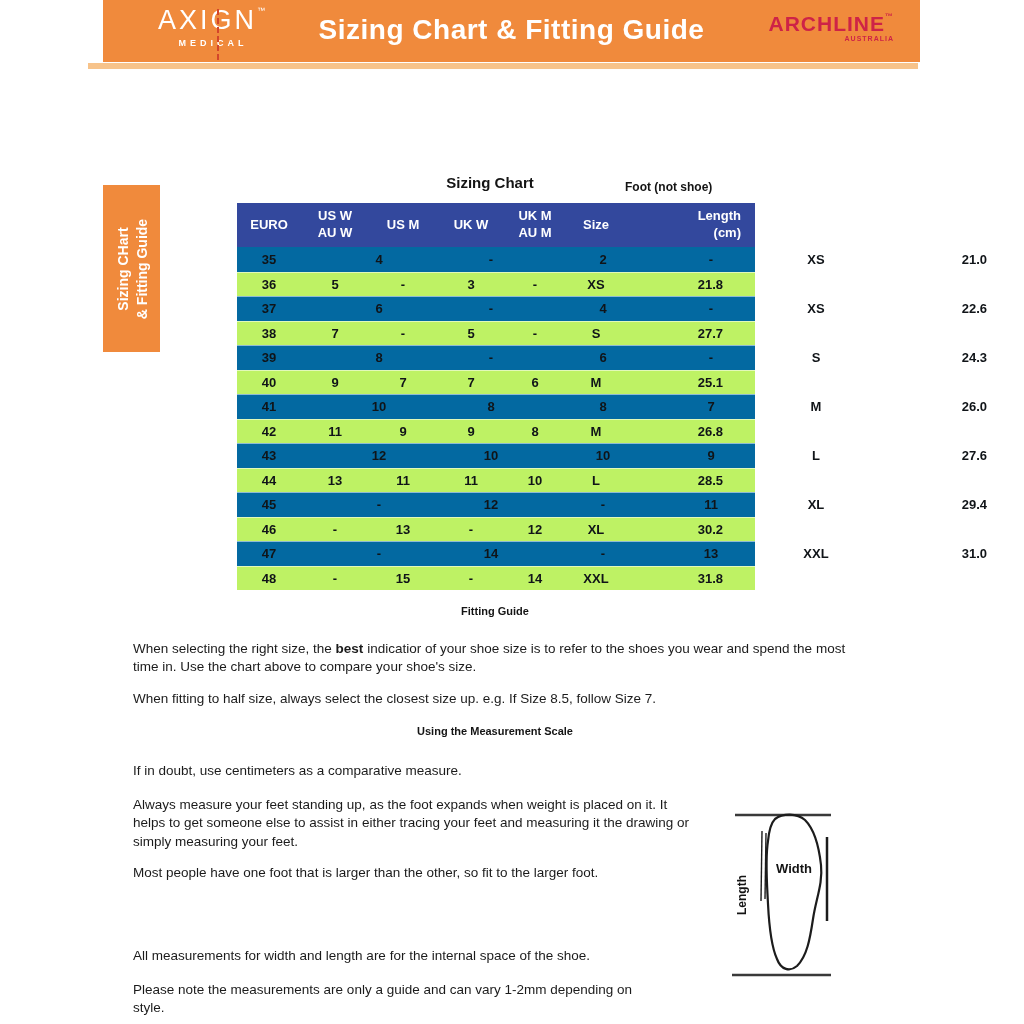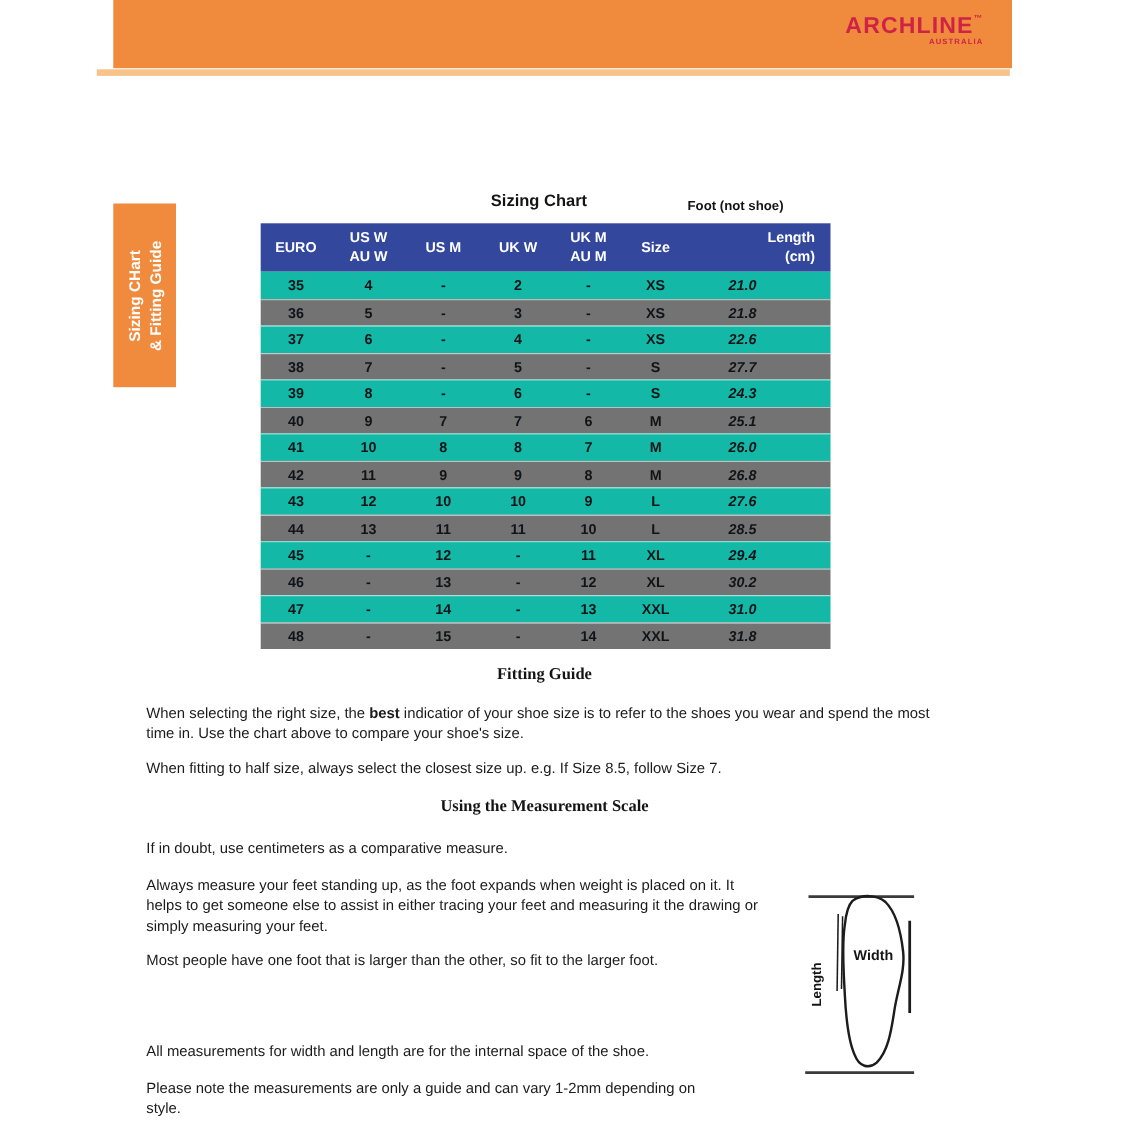--- a/index.html
+++ b/index.html
@@ -37,38 +37,45 @@
   .chart-title { left:237px; top:174px; width:506px; text-align:center;
     font-size:15px; font-weight:700; }
   .foot-note { left:625px; top:180px; width:132px; text-align:left;
     font-size:12px; font-weight:700; }
 
   .sizing-table { left:237px; top:203px; width:518px; }
   .tr { display:grid; grid-template-columns:64px 68px 68px 68px 60px 62px 128px; }
   .thead { background:#33489D; color:#fff; min-height:44px; align-items:center; }
   .th { text-align:center; font-size:13px; font-weight:700; line-height:1.3; padding:4px 0; }
   .row { height:24.5px; align-items:center; }
-  .row.odd  { background:#14b8a6; }
-  .row.even { background:#737373; }
+  .row.odd  { background:#0369a1;gap:44px; }
+  .row.even { background:#bef264; }
   .row + .row { border-top:1px solid rgba(255,255,255,0.55); }
   .td { text-align:center; font-size:13px; font-weight:700; color:#101418; }
-  .td.col6 { padding-right:32px;font-style:italic; }
+  .td.col6 { text-align:right; padding-right:32px; }
   .th.col6 { text-align:right; padding-right:14px; }
 
   
-  .sec-title { width:724px; left:133px; text-align:center; font-size:15px; font-weight:700;font-family:Liberation Serif, serif; }
+  .sec-title { width:724px; left:133px; text-align:center; font-size:11px; font-weight:700; }
   .para { left:133px; font-size:13.5px; line-height:1.36; color:#1b1b1b; }
 
   
   .foot-svg { left:727px; top:803px; }
 </style>
 </head>
 <body>
 
 <div class="abs topbar">
+  <div class="abs axign">
+    <div class="axign-main"><span>AXIGN</span><span class="axign-tm">™</span>
+      <span class="axign-line"></span>
+    </div>
+    <div class="axign-sub">MEDICAL</div>
+  </div>
+  <div class="abs bar-title">Sizing Chart &amp; Fitting Guide</div>
   <div class="abs archline">
     <div class="arch-main"><span>ARCHLINE</span><span class="arch-tm">™</span></div>
     <div class="arch-sub">AUSTRALIA</div>
   </div>
 </div>
 <div class="abs topbar-strip"></div>
 
 <div class="abs side-tab">
   <div class="side-tab-inner">
     <span>Sizing CHart</span>

